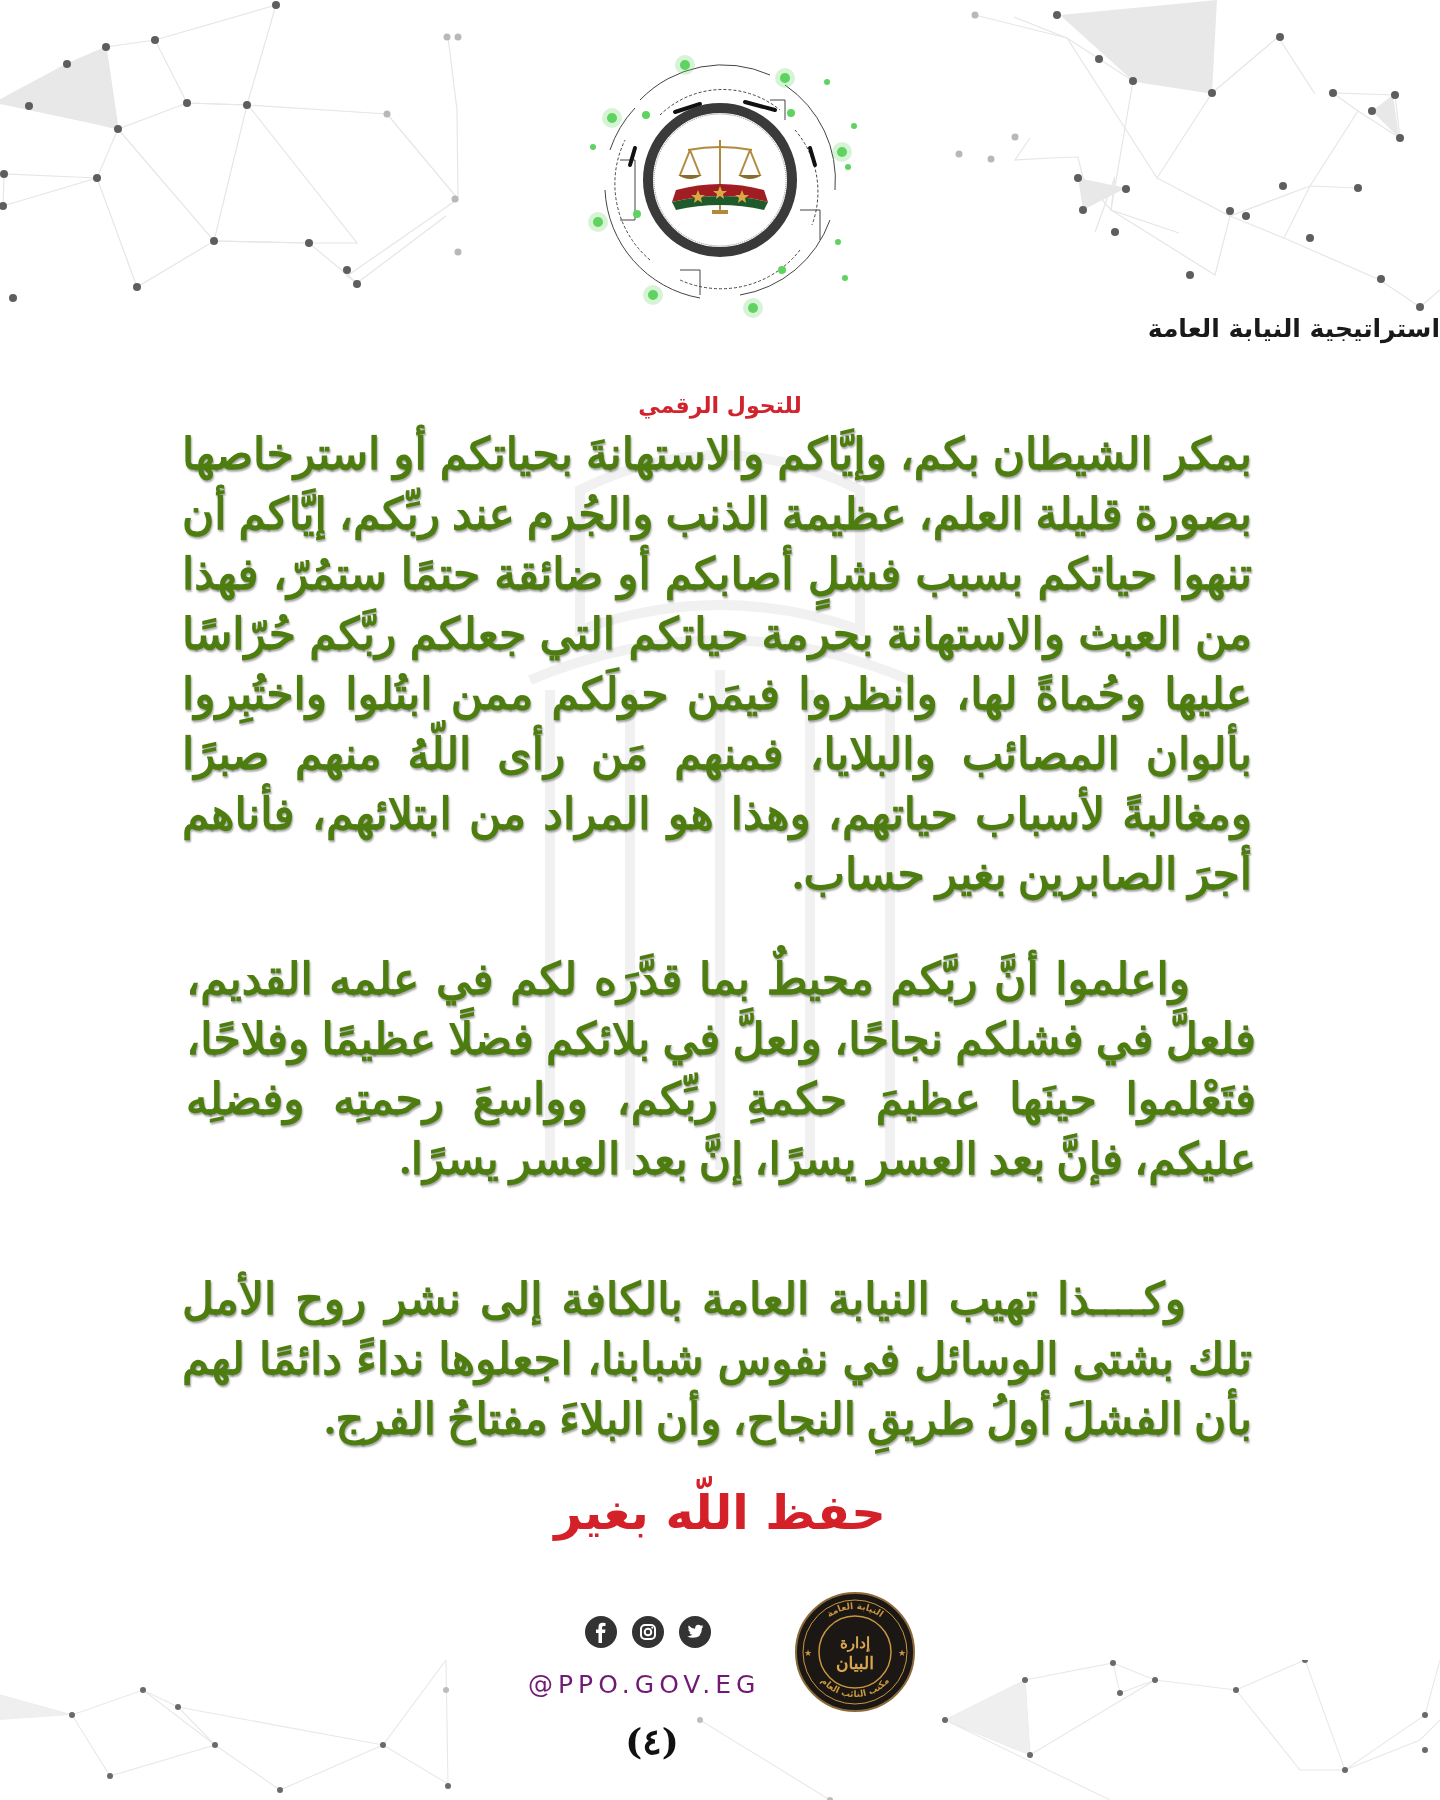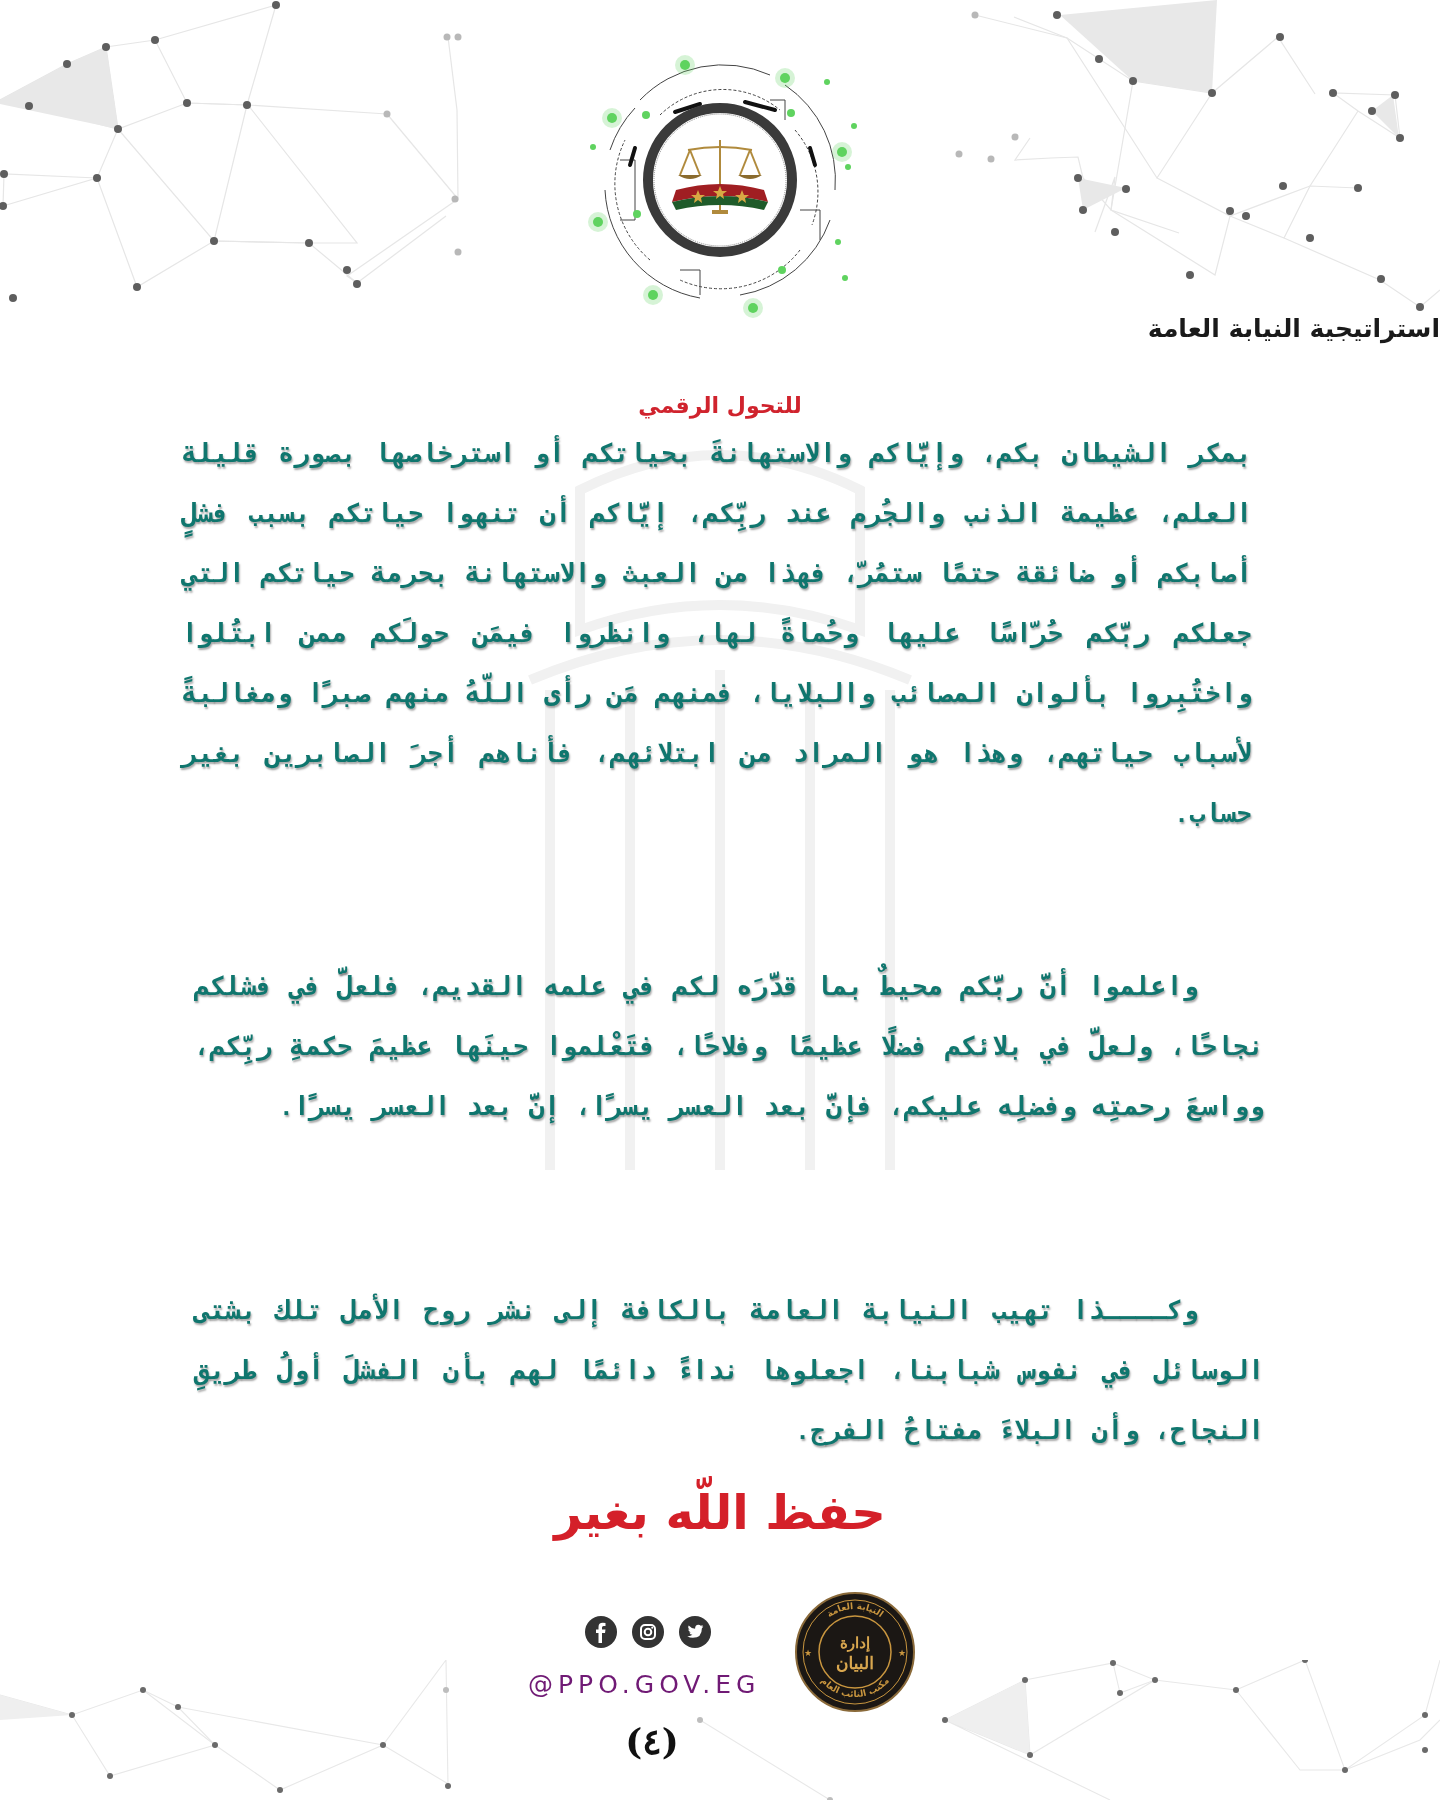--- a/index.html
+++ b/index.html
@@ -24,22 +24,22 @@
   .title-sub {
     position: absolute; left: 0; width: 1440px; top: 352px; text-align: center;
     font-family: "DejaVu Sans", sans-serif; font-weight: bold; font-size: 22px; color: #d0232d;
     direction: rtl;
     margin-top: 41px;
   }
 
   .body-text {
     position: absolute; left: 182px; width: 1070px; direction: rtl; text-align: justify;
     text-align-last: right;
-    font-family: Liberation Mono, monospace; font-weight: bold; font-size: 26px; line-height: 60px;
-    color: #0f766e;
+    font-family: Liberation Serif, serif; font-weight: bold; font-size: 44px; line-height: 60px;
+    color: #4d7c0f;
     text-shadow: 1px 2px 2px rgba(0,0,0,0.35);
   }
   .p1 { top: 425px; }
   .p2 { top: 946px; text-indent: 66px; }
   .p3 { top: 1270px; text-indent: 66px; }
 
   .closing {
     position: absolute; left: 0; width: 1440px; top: 1484px; text-align: center; direction: rtl;
     font-family: "DejaVu Sans", sans-serif; font-weight: bold; font-size: 48px; color: #d42029;
   }
@@ -218,22 +218,22 @@
       <circle cx="18" cy="182" r="10"></circle>
       <circle cx="73" cy="255" r="10"></circle>
     <circle cx="173" cy="268" r="10"></circle>
   </g>
 </svg>
 
 <div class="title-main">استراتيجية النيابة العامة</div>
 <div class="title-sub">للتحول الرقمي</div>
 
 <p class="body-text p1" style="margin:0">بمكر الشيطان بكم، وإيَّاكم والاستهانةَ بحياتكم أو استرخاصها بصورة قليلة العلم، عظيمة الذنب والجُرم عند ربِّكم، إيَّاكم أن تنهوا حياتكم بسبب فشلٍ أصابكم أو ضائقة حتمًا ستمُرّ، فهذا من العبث والاستهانة بحرمة حياتكم التي جعلكم ربَّكم حُرّاسًا عليها وحُماةً لها، وانظروا فيمَن حولَكم ممن ابتُلوا واختُبِروا بألوان المصائب والبلايا، فمنهم مَن رأى اللّهُ منهم صبرًا ومغالبةً لأسباب حياتهم، وهذا هو المراد من ابتلائهم، فأناهم أجرَ الصابرين بغير حساب.</p>
-<p class="body-text p2" style="margin:12px">واعلموا أنَّ ربَّكم محيطٌ بما قدَّرَه لكم في علمه القديم، فلعلَّ في فشلكم نجاحًا، ولعلَّ في بلائكم فضلًا عظيمًا وفلاحًا، فتَعْلموا حينَها عظيمَ حكمةِ ربِّكم، وواسعَ رحمتِه وفضلِه عليكم، فإنَّ بعد العسر يسرًا، إنَّ بعد العسر يسرًا.</p>
-<p class="body-text p3" style="margin:12px">وكــــذا تهيب النيابة العامة بالكافة إلى نشر روح الأمل تلك بشتى الوسائل في نفوس شبابنا، اجعلوها نداءً دائمًا لهم بأن الفشلَ أولُ طريقِ النجاح، وأن البلاءَ مفتاحُ الفرج.</p>
+<p class="body-text p2" style="margin:4px">واعلموا أنَّ ربَّكم محيطٌ بما قدَّرَه لكم في علمه القديم، فلعلَّ في فشلكم نجاحًا، ولعلَّ في بلائكم فضلًا عظيمًا وفلاحًا، فتَعْلموا حينَها عظيمَ حكمةِ ربِّكم، وواسعَ رحمتِه وفضلِه عليكم، فإنَّ بعد العسر يسرًا، إنَّ بعد العسر يسرًا.</p>
+<p class="body-text p3" style="margin:0">وكــــذا تهيب النيابة العامة بالكافة إلى نشر روح الأمل تلك بشتى الوسائل في نفوس شبابنا، اجعلوها نداءً دائمًا لهم بأن الفشلَ أولُ طريقِ النجاح، وأن البلاءَ مفتاحُ الفرج.</p>
 
 <div class="closing">حفظ اللّه بغير</div>
 
 <div class="social">
   <div class="ic">
     <svg width="20" height="22" viewBox="0 0 20 22">
         <path d="M11,22 L11,12 L14,12 L14.5,8.5 L11,8.5 L11,6.5 Q11,5 12.5,5 L14.5,5 L14.5,2 Q13,1.8 11.8,1.8 Q7.5,1.8 7.5,6 L7.5,8.5 L5,8.5 L5,12 L7.5,12 L7.5,22 Z" fill="#fff"></path>
       </svg>
   </div>
   <div class="ic">

